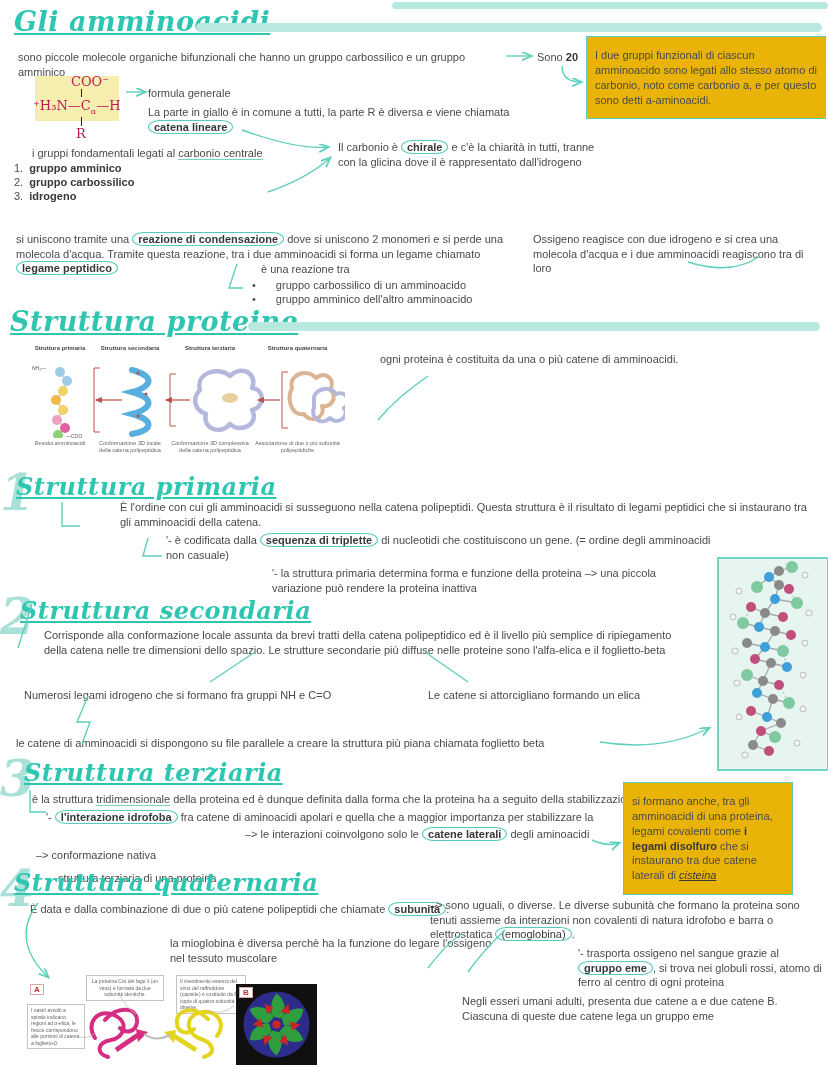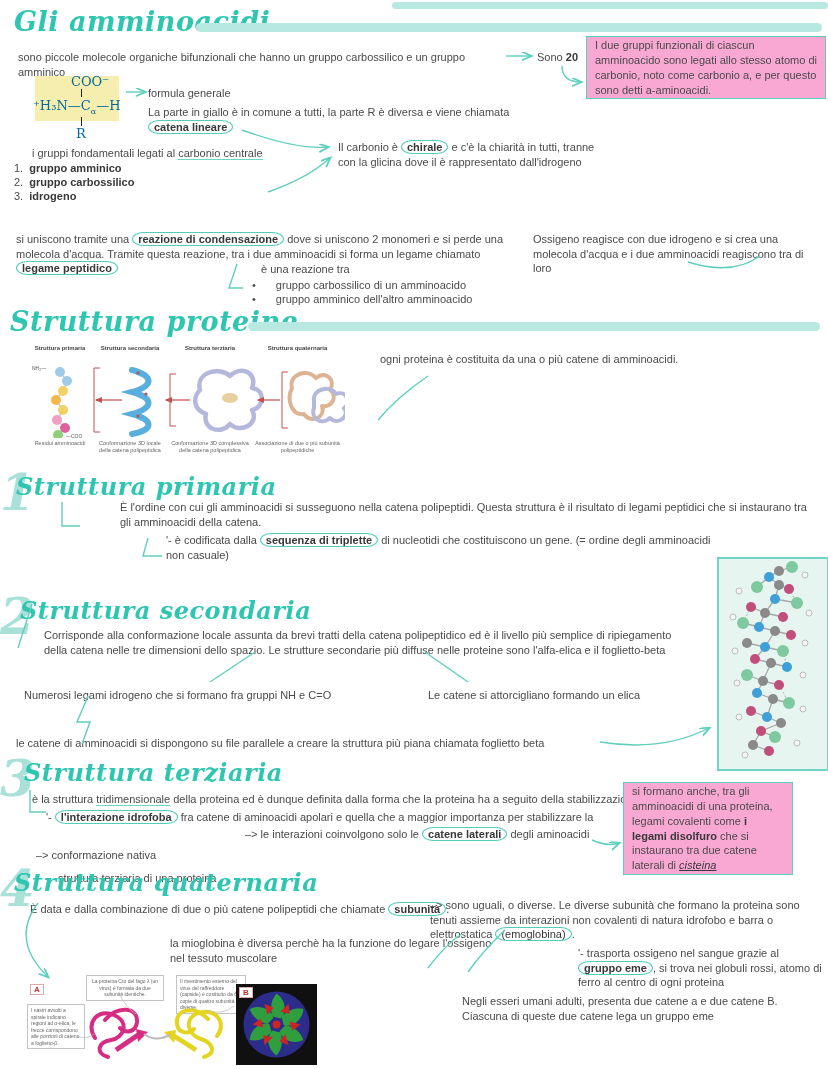--- a/index.html
+++ b/index.html
@@ -1,32 +1,32 @@
 <!DOCTYPE html>
 <html><head>
 <meta charset="utf-8">
 <style>
   html,body{margin:0;padding:0;background:#e8e8e8;}
   #page{position:relative;width:828px;height:1069px;background:#ffffff;overflow:hidden;
         font-family:"Liberation Sans",sans-serif;color:#4a4a4a;}
   .t{position:absolute;font-size:11px;line-height:1.32;color:#4a4a4a;}
   .b{font-weight:bold;color:#383838;}
   .circ{border:1.5px solid #52cdbb;border-radius:20px/12px;padding:0 5px;font-weight:bold;color:#383838;white-space:nowrap;}
-  .script{position:absolute;font-family:"DejaVu Serif",serif;font-style:italic;font-weight:bold;color:#2ec6b1;letter-spacing:.5px;}
+  .script{position:absolute;font-family:"DejaVu Serif",serif;font-style:italic;font-weight:bold;color:#2ec6b1;letter-spacing:.5px;text-decoration:underline;}
   .h1{font-size:27px;} .h2{font-size:24px;}
   .bar{position:absolute;background:#b7e9e0;border-radius:6px;height:9px;}
   .num{position:absolute;font-family:"DejaVu Serif",serif;font-style:italic;font-weight:bold;color:#a9e1d8;font-size:50px;line-height:1;}
-  .notebox{position:absolute;border:1.5px solid #58cfbd;background:#f9a8d4;padding:1px 8px;font-size:11px;line-height:1.35;}
+  .notebox{position:absolute;border:1.5px solid #58cfbd;background:#eab308;padding:11px 8px;font-size:11px;line-height:1.35;}
   .tinybox{position:absolute;border:1px solid #c3c3c3;background:#fff;padding:2px 3px;font-size:5px;line-height:1.3;color:#666;}
   .lbl{position:absolute;border:1px solid #dba8a8;background:#fff;color:#c23434;font-size:8px;font-weight:bold;padding:0 3px;}
   .figtitle{position:absolute;font-size:6px;font-weight:bold;color:#444;text-align:center;line-height:1.2;}
   .figcap{position:absolute;font-size:5.5px;color:#666;text-align:center;line-height:1.25;}
   .tu{border-bottom:1.5px solid #6fd6c5;}
   .it{font-style:italic;text-decoration:underline;color:#383838;}
-  .formula{font-family:"DejaVu Serif",serif;font-size:13px;color:#0369a1;}
+  .formula{font-family:"DejaVu Serif",serif;font-size:13px;color:#be185d;}
   svg{display:block;}
   .abs{position:absolute;}
 </style>
 </head>
 <body>
 
 <div id="page">
 
   <div class="script h1" style="left:14px;top:6px;">Gli amminoacidi</div>
   <div class="bar" style="left:196px;top:23px;width:626px;"></div>
@@ -125,20 +125,21 @@
   <div class="figcap" style="left:255px;top:440px;width:85px;">Associazione di due o più subunità polipeptidiche</div>
 
   <div class="t" style="left:380px;top:352px;width:300px;">ogni proteina è costituita da una o più catene di amminoacidi.</div>
 
   <div class="num" style="left:0;top:468px;">1</div>
   <div class="script h2" style="left:16px;top:472px;">Struttura primaria</div>
   <div class="t" style="left:120px;top:500px;width:696px;">È l'ordine con cui gli amminoacidi si susseguono nella catena polipeptidi. Questa struttura è il risultato di legami peptidici che si instaurano tra gli amminoacidi della catena.</div>
   <div class="t" style="left:166px;top:533px;width:560px;">
     <span>'- è codificata dalla </span><span class="circ">sequenza di triplette</span><span> di nucleotidi che costituiscono un gene. (= ordine degli amminoacidi non casuale)</span>
   </div>
+  <div class="t" style="left:272px;top:566px;width:420px;">'- la struttura primaria determina forma e funzione della proteina –&gt; una piccola variazione può rendere la proteina inattiva</div>
 
   <div class="num" style="left:0;top:592px;">2</div>
   <div class="script h2" style="left:20px;top:596px;">Struttura secondaria</div>
   <div class="t" style="left:44px;top:628px;width:652px;">Corrisponde alla conformazione locale assunta da brevi tratti della catena polipeptidico ed è il livello più semplice di ripiegamento della catena nelle tre dimensioni dello spazio. Le strutture secondarie più diffuse nelle proteine sono l'alfa-elica e il foglietto-beta</div>
   <div class="t" style="left:24px;top:688px;width:360px;">Numerosi legami idrogeno che si formano fra gruppi NH e C=O</div>
   <div class="t" style="left:16px;top:736px;width:620px;">le catene di amminoacidi si dispongono su file parallele a creare la struttura più piana chiamata foglietto beta</div>
   <div class="t" style="left:428px;top:688px;width:260px;">Le catene si attorcigliano formando un elica</div>
 
   <div class="abs" style="left:717px;top:557px;width:108px;height:210px;background:#e7f5f1;border:2px solid #6fd6c5;">
     <svg width="104" height="206" viewBox="0 0 104 206">

